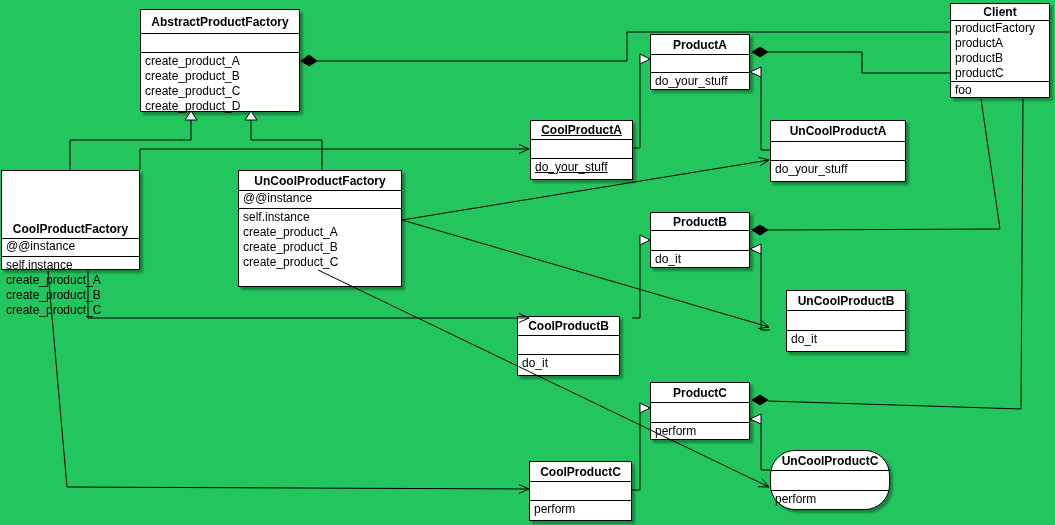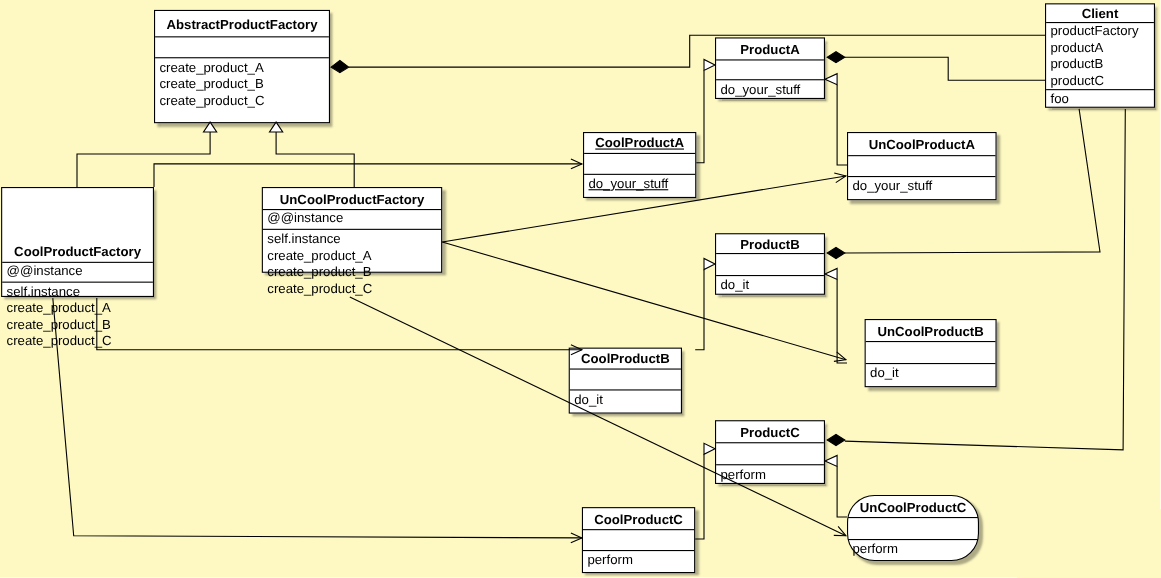--- a/index.html
+++ b/index.html
@@ -1,17 +1,17 @@
 <!DOCTYPE html>
 <html><head>
 <meta charset="utf-8">
 <style>
   html,body{margin:0;padding:0;background:#ffffff;}
   body{font-family:"Liberation Sans", sans-serif;}
-  #canvas{position:relative;width:1055px;height:525px;background:#fef9c3;overflow:hidden;}
+  #canvas{position:relative;width:1055px;height:525px;background:#22c55e;overflow:hidden;}
   #edges{position:absolute;left:0;top:0;z-index:5;pointer-events:none;}
   .cls{position:absolute;z-index:1;background:#ffffff;border:1px solid #000;
        box-shadow:3px 3px 2px rgba(0,0,0,0.32);box-sizing:border-box;}
   .sec{box-sizing:border-box;overflow:hidden;}
   .sec.title{font-weight:bold;font-size:12px;display:flex;align-items:center;
        justify-content:center;border-bottom:1px solid #000;white-space:nowrap;}
   .sec.attrs{border-bottom:1px solid #000;}
   .sec.methods{padding-top:1px;}
   .row{font-size:12px;line-height:15px;padding:0 4px;white-space:nowrap;overflow:hidden;}
   .shaft{fill:none;stroke:#000;stroke-width:1;}
@@ -97,35 +97,36 @@
         <path class="openhead" d="M758.0,486.7 L769,487 L761.9,478.6"></path>
       </g>
     </svg>
 <div class="cls" style="left: 140px; top: 9px; width: 160px; height: 103px;">
       <div class="sec title" style="height: 24px;">AbstractProductFactory</div>
       <div class="sec attrs" style="height: 19px;"></div>
       <div class="sec methods">
         <div class="row">create_product_A</div>
         <div class="row">create_product_B</div>
         <div class="row">create_product_C</div>
+        <div class="row">create_product_D</div>
       </div>
     </div>
     <div class="cls" style="left: 1px; top: 170px; width: 139px; height: 100px;">
       <div class="sec title" style="height: 20px; margin-top: 48px;">CoolProductFactory</div>
       <div class="sec attrs" style="height: 18px;">
         <div class="row">@@instance</div>
       </div>
       <div class="sec methods">
         <div class="row">self.instance</div>
         <div class="row">create_product_A</div>
         <div class="row">create_product_B</div>
         <div class="row">create_product_C</div>
       </div>
     </div>
-    <div class="cls" style="left: 238px; top: 170px; width: 164px; height: 78px;">
+    <div class="cls" style="left: 238px; top: 170px; width: 164px; height: 117px;">
       <div class="sec title" style="height: 20px;">UnCoolProductFactory</div>
       <div class="sec attrs" style="height: 18px;">
         <div class="row">@@instance</div>
       </div>
       <div class="sec methods">
         <div class="row">self.instance</div>
         <div class="row">create_product_A</div>
         <div class="row">create_product_B</div>
         <div class="row">create_product_C</div>
       </div>

